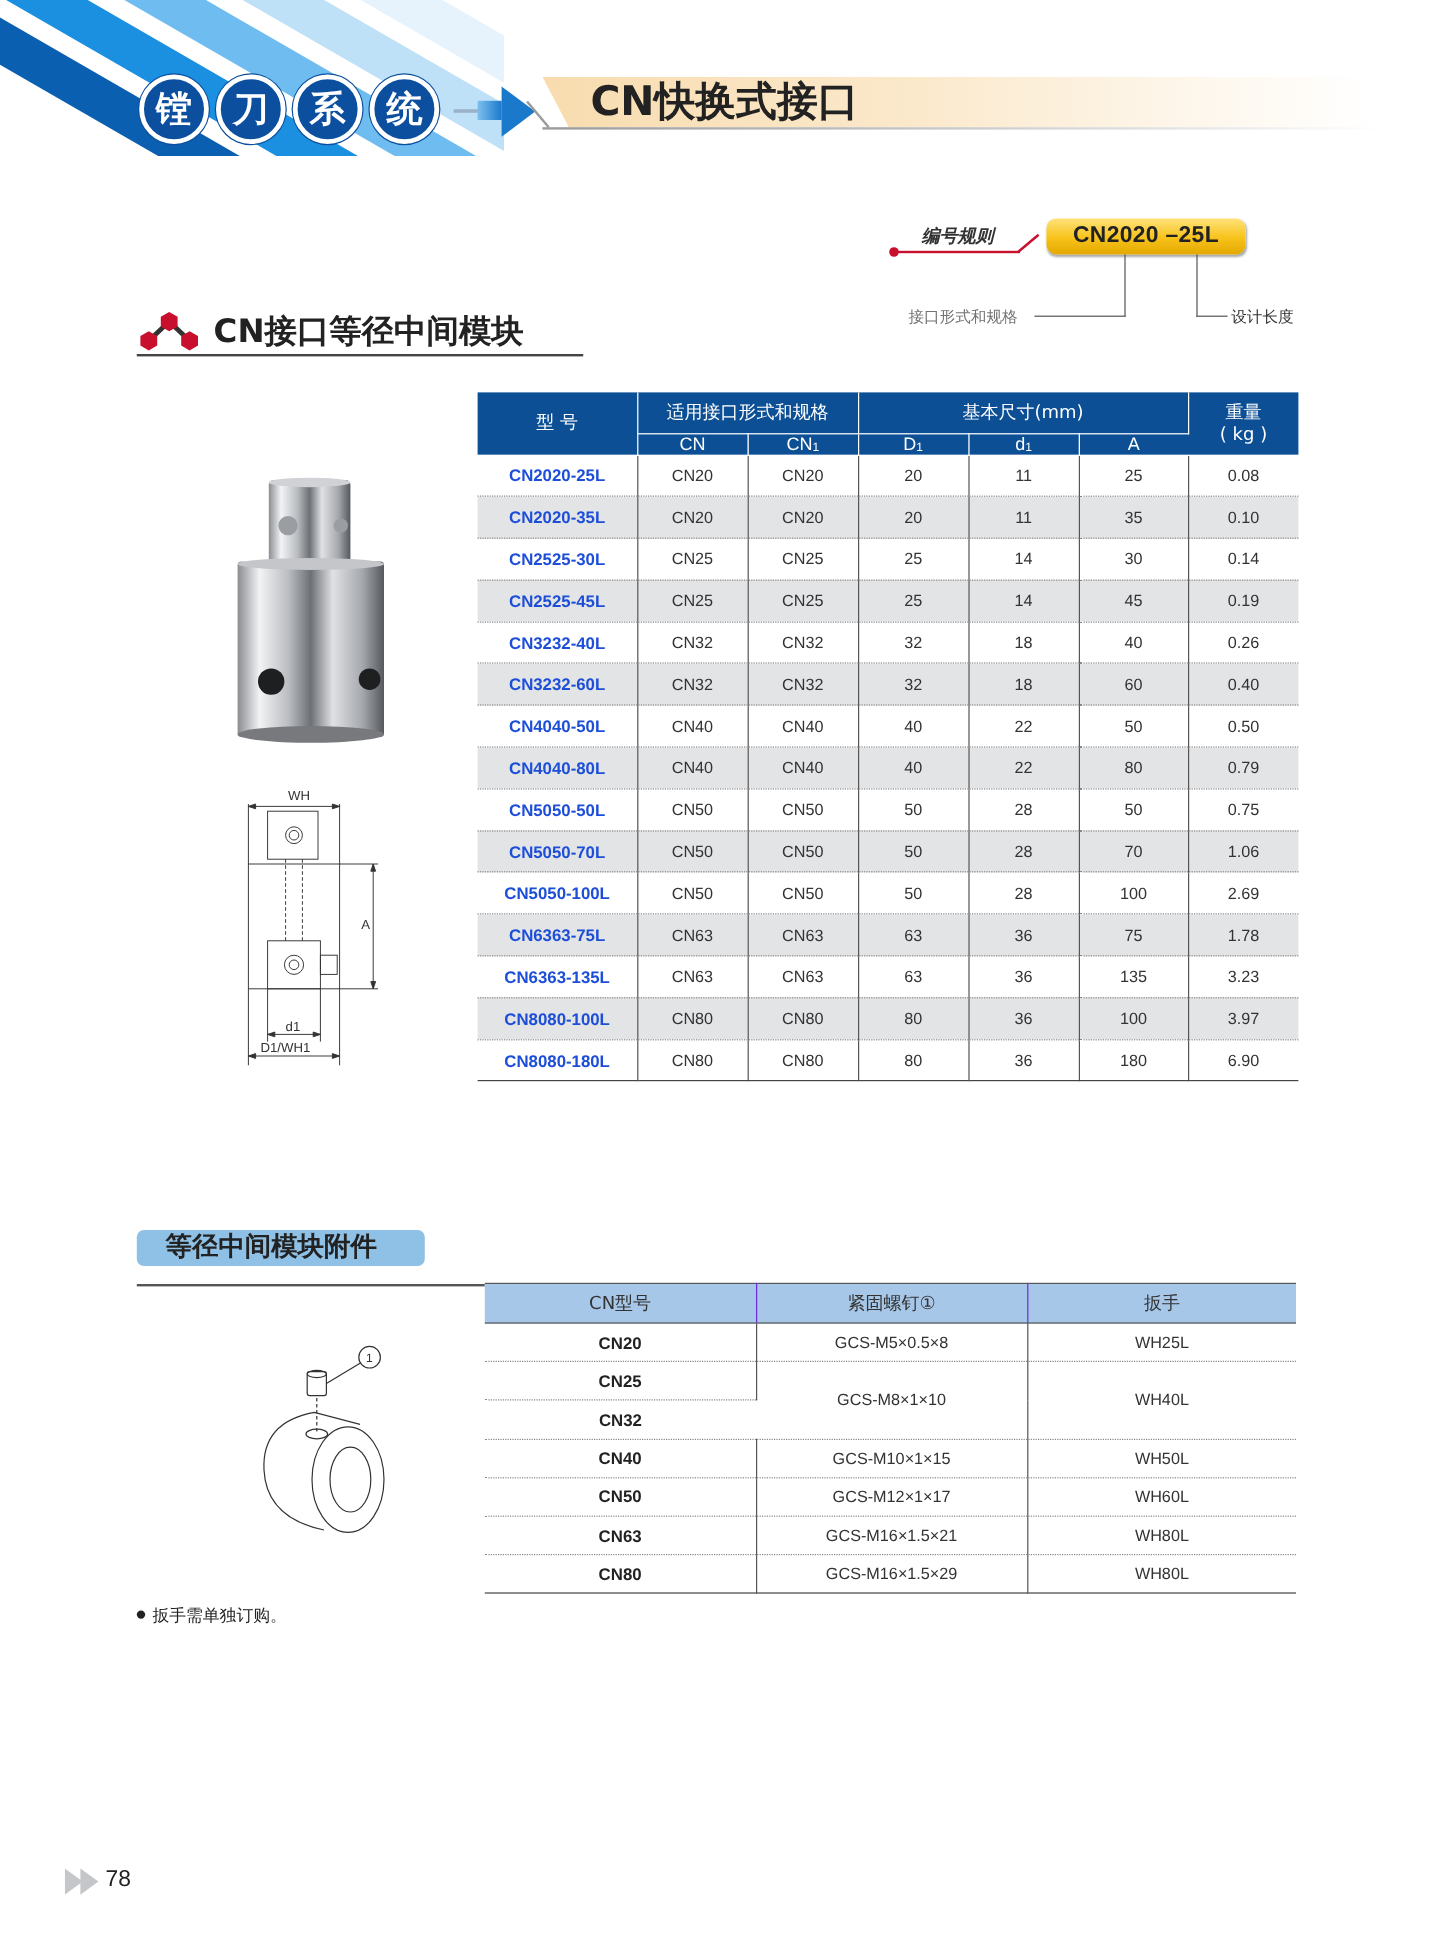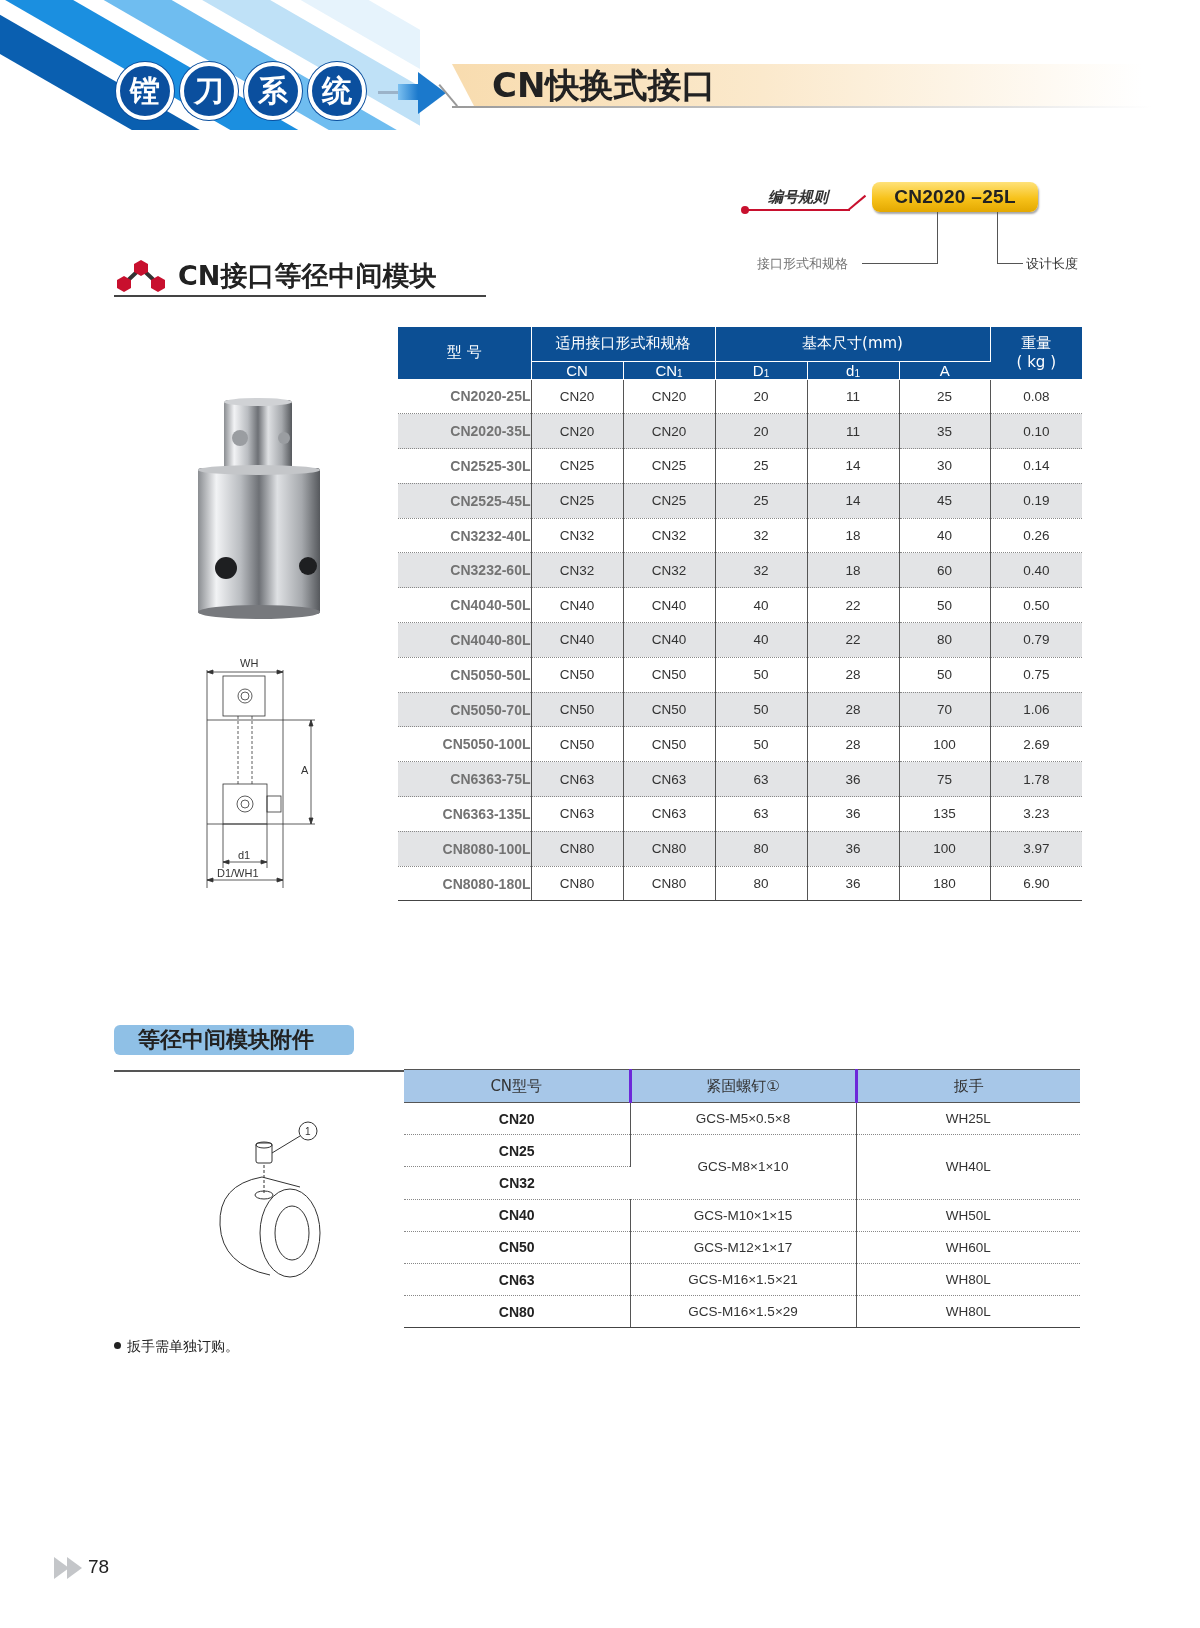--- a/index.html
+++ b/index.html
@@ -65,36 +65,36 @@
   .main-table { position: absolute; left: 398px; top: 327px; width: 684px; border-collapse: collapse; table-layout: fixed; }
   .main-table th { background: #0c4f94; color: #ffffff; font-family: "DejaVu Sans", sans-serif; font-weight: normal;
                    font-size: 15px; text-align: center; border-right: 1px solid #ffffff; border-bottom: 1px solid #ffffff; }
   .main-table th:last-child { border-right: none; }
   .main-table thead tr.r1 th { height: 34px; }
   .main-table thead tr.r2 th { height: 16px; font-family: "Liberation Sans", sans-serif; font-size: 15px; }
   .main-table thead tr.r2 th sub { font-size: 10px; vertical-align: -1px; }
   .main-table td { height: 34.8px; text-align: center; font-size: 13.5px; color: #333;
                    border-right: 1px solid #555; border-bottom: 1px dotted #888; }
   .main-table td:last-child { border-right: none; }
-  .main-table td.model { font-weight: bold; color: #737373; font-size: 14px; text-align: right; }
+  .main-table td.model { font-weight: bold; color: #1d4ed8; font-size: 14px; }
   .main-table tbody tr:nth-child(even) td { background: #e3e4e6; }
   .main-table tbody tr:last-child td { border-bottom: 1.5px solid #444; }
 
   
   .sec2-pill { position: absolute; left: 114px; top: 1025px; width: 240px; height: 30px; border-radius: 6px; background: #8fc0e6; }
   .sec2-title { position: absolute; left: 138px; top: 1025px; line-height: 30px; font-family: "DejaVu Sans", sans-serif;
                 font-weight: bold; font-size: 22px; color: #222; }
   .sec2-line { position: absolute; left: 114px; top: 1070px; width: 290px; height: 1.5px; background: #555; }
 
   .accessory-drawing { position: absolute; left: 200px; top: 1115px; width: 150px; height: 175px; }
 
   
   .acc-table { position: absolute; left: 404px; top: 1069px; width: 676px; border-collapse: collapse; table-layout: fixed; }
   .acc-table th { background: #a7c7e8; color: #333; font-family: "DejaVu Sans", sans-serif; font-weight: normal;
-                  font-size: 15px; height: 33px; border-top: 1.5px solid #555; border-bottom: 1px solid #555; border-right: 3px solid #6d28d9; }
+                  font-size: 15px; height: 33px; border-top: 1.5px solid #555; border-bottom: 1px solid #555; border-right: 1px solid #6d28d9; }
   .acc-table th:last-child { border-right: none; }
   .acc-table td { height: 32.2px; text-align: center; font-size: 13.5px; color: #333; border-right: 1px solid #555;
                   border-bottom: 1px dotted #888; }
   .acc-table td:last-child { border-right: none; }
   .acc-table td.model { font-weight: bold; color: #222; font-size: 14px; }
   .acc-table tbody tr:last-child td { border-bottom: 1.5px solid #444; }
 
   .note { position: absolute; left: 114px; top: 1338px; font-family: "DejaVu Sans", sans-serif; font-size: 14px; color: #222; }
   .note-bullet { display: inline-block; width: 7px; height: 7px; border-radius: 50%; background: #222; margin-right: 6px; vertical-align: 2px; }
 

